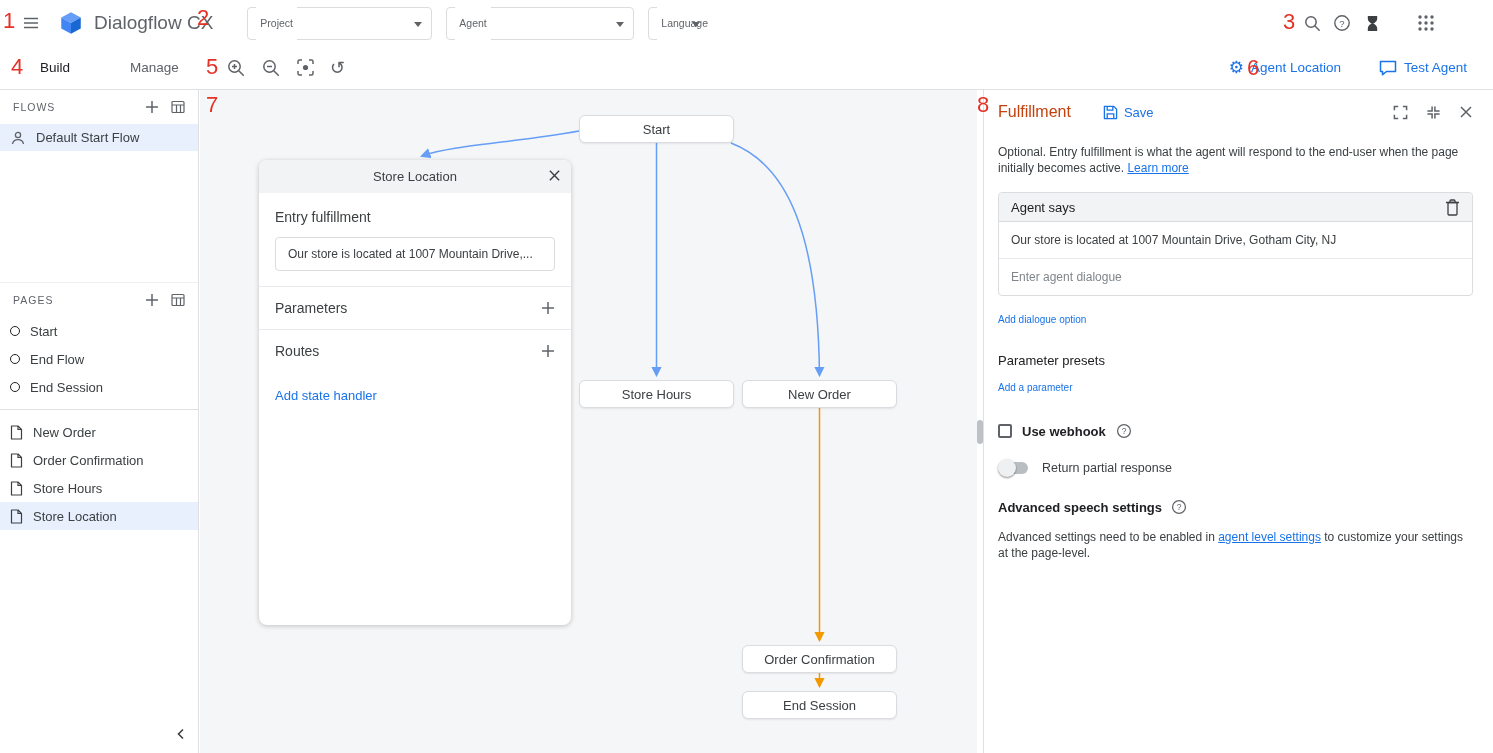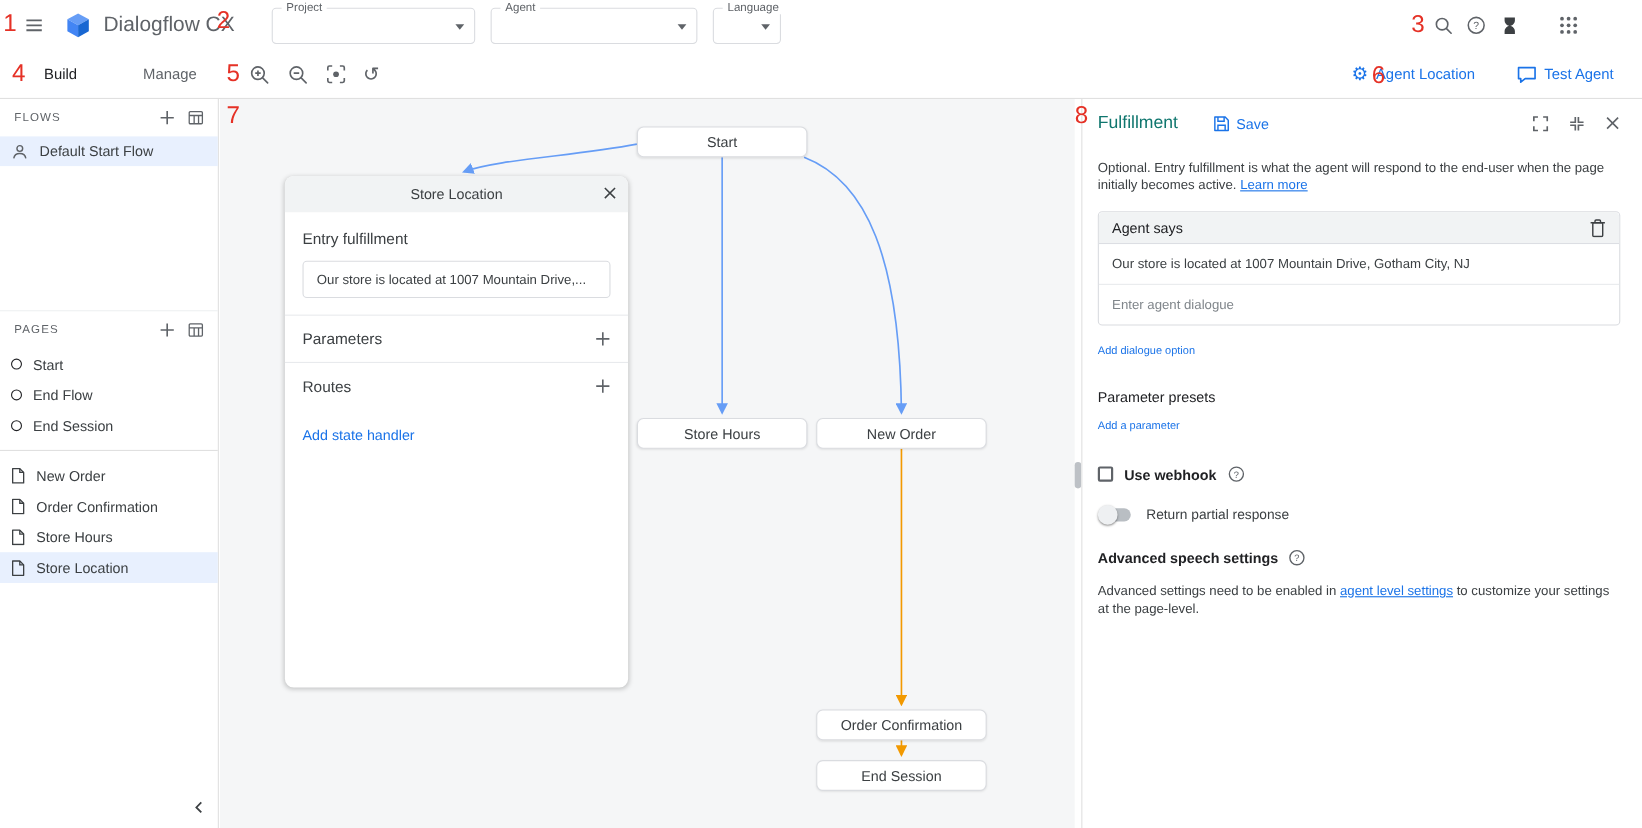--- a/index.html
+++ b/index.html
@@ -18,21 +18,21 @@
   .ann7 { left: 206px;  top: 92px; }
   .ann8 { left: 977px;  top: 92px; }
 
   
   .header { position: absolute; top: 0; left: 0; width: 100%; height: 46px;
             display: flex; align-items: center; background: #fff; }
   .menu-btn { margin-left: 22px; display: flex; cursor: pointer; }
   .logo { margin-left: 18px; display: flex; }
   .app-title { margin-left: 10px; font-size: 19px; color: #5f6368; }
   .select-box { position: relative; height: 33px; border: 1px solid #dadce0; border-radius: 4px; background: #fff; cursor: pointer; }
-  .select-box .flabel { position: absolute; top: -7px; left: 8px; background: #fff; padding: 0 4px;
+  .select-box .flabel { position: absolute; top: -7px; left: 8px; background: #fff; padding: 16px 4px;
                         font-size: 10.5px; color: #5f6368; white-space: nowrap; }
   .select-box .caret { position: absolute; right: 9px; top: 14px; width: 0; height: 0;
                        border-left: 4.5px solid transparent; border-right: 4.5px solid transparent;
                        border-top: 5px solid #5f6368; }
   .project-select  { margin-left: 34px; width: 185px; }
   .agent-select    { margin-left: 14px; width: 188px; }
   .language-select { margin-left: 14px; width: 62px; }
   .header-right { margin-left: auto; display: flex; align-items: center; margin-right: 52px; }
   .hicon { display: flex; align-items: center; justify-content: center; width: 30px; height: 30px; cursor: pointer; }
   .apps-gap { margin-left: 24px; }
@@ -96,21 +96,21 @@
 
   
   .divider-strip { position: absolute; left: 977px; top: 90px; width: 6px; bottom: 0; background: #fff; }
   .divider-thumb { position: absolute; left: 0; top: 330px; width: 6px; height: 24px;
                    background: #bdc1c6; border-radius: 3px; cursor: col-resize; }
 
   
   .right-panel { position: absolute; left: 983px; top: 90px; right: 0; bottom: 0; background: #fff;
                  border-left: 1px solid #e0e0e0; padding: 6px 20px 0 14px; }
   .fp-header { display: flex; align-items: center; height: 32px; }
-  .fp-title { font-size: 16px; font-weight: 500; color: #0f766e; }
+  .fp-title { font-size: 16px; font-weight: 500; color: #c2410c; }
   .fp-save { display: flex; align-items: center; gap: 6px; margin-left: 32px;
              color: #1a73e8; font-size: 13px; font-weight: 500; cursor: pointer; }
   .fp-winbtns { margin-left: auto; display: flex; align-items: center; gap: 18px; }
   .winbtn { display: flex; cursor: pointer; }
   .fp-desc { margin-top: 16px; font-size: 12px; color: #3c4043; line-height: 16px; }
   .link { color: #1a73e8; text-decoration: underline; cursor: pointer; }
   .agent-card { margin-top: 16px; border: 1px solid #dadce0; border-radius: 4px; }
   .ac-header { height: 29px; background: #f1f3f4; display: flex; align-items: center; padding: 0 12px;
                border-bottom: 1px solid #dadce0; border-radius: 4px 4px 0 0; }
   .ac-title { font-size: 13px; font-weight: 500; color: #202124; }

